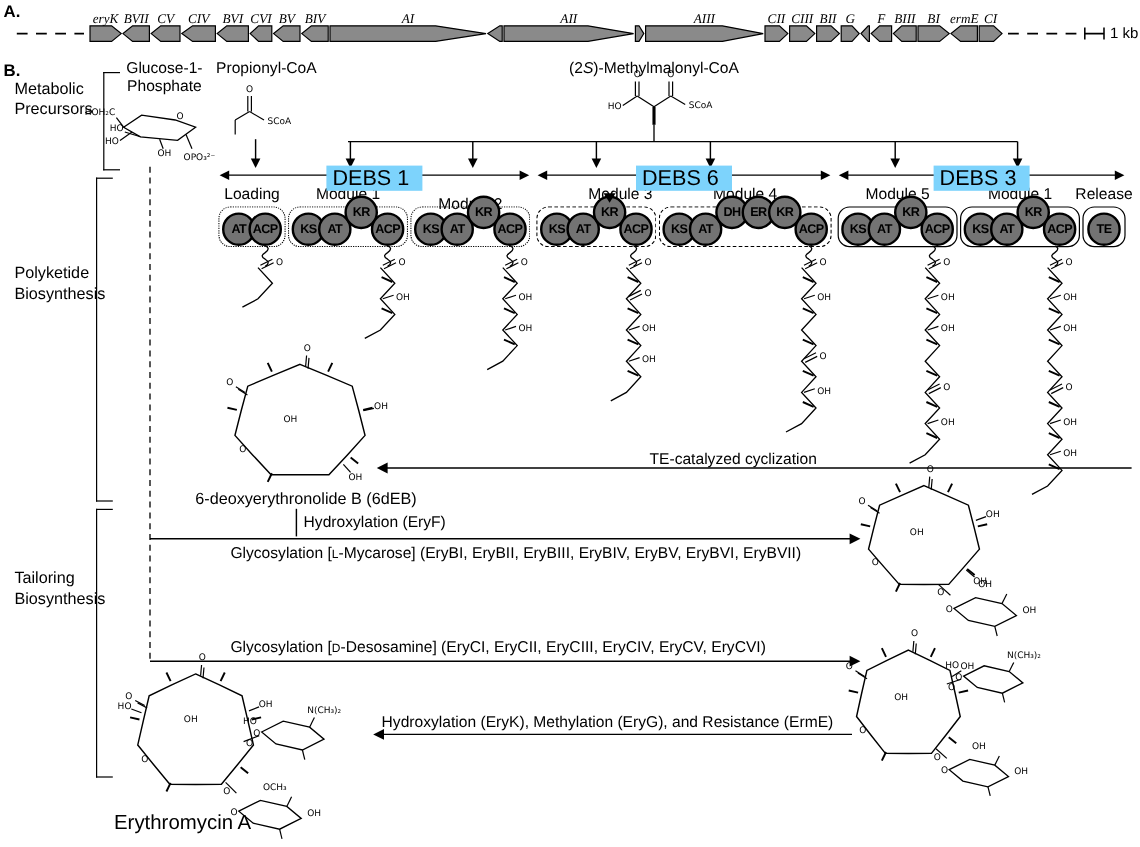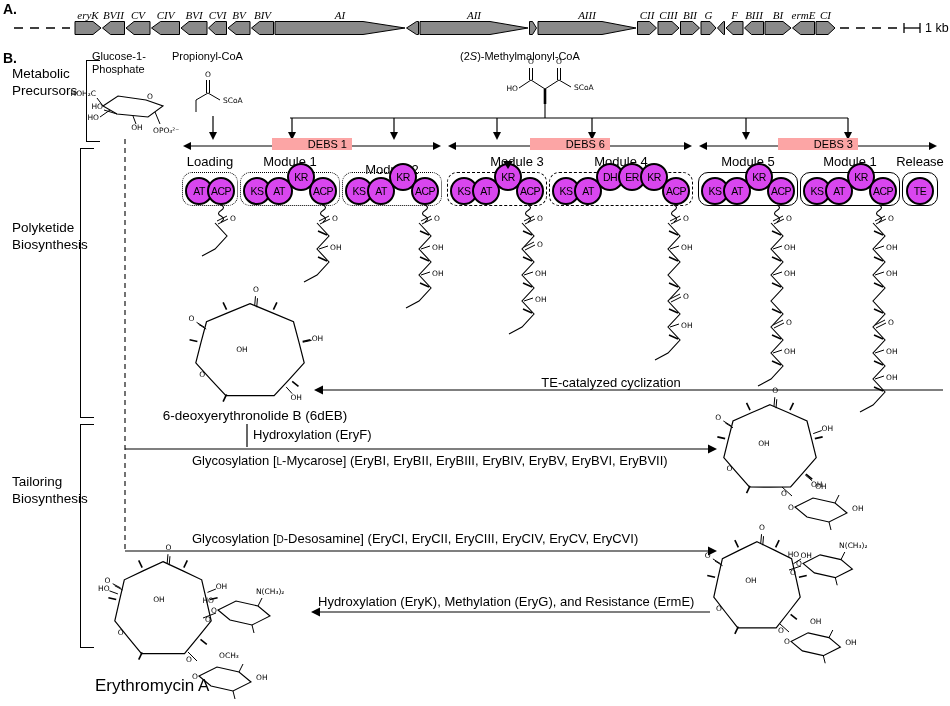--- a/index.html
+++ b/index.html
@@ -2,32 +2,32 @@
 <html><head>
 <meta charset="utf-8">
 <style>
   html,body{margin:0;padding:0;background:#fff}
   body{position:relative;width:950px;height:706px;overflow:hidden;
        font-family:"Liberation Sans",sans-serif;color:#000}
   .abs{position:absolute}
   .panel-label{font-weight:bold;font-size:14px}
   .sec-label{font-size:13.5px;line-height:1.25}
   .bracket{border-left:1.6px solid #000;border-top:1.6px solid #000;border-bottom:1.6px solid #000;width:13px}
-  .struct-title{font-size:11px;line-height:1.15}
+  .struct-title{font-size:13px;text-align:center;line-height:1.15}
   .module-box{position:absolute;height:34px;border-radius:10px;box-sizing:border-box;border:1.4px dotted #000;background:transparent}
   .module-box.dotted{border-style:dotted;border-width:1.2px}
   .module-box.dashed{border-style:dashed;border-width:1.3px}
   .module-box.solid{border-style:solid;border-width:1.6px}
   .domain{position:absolute;width:28px;height:28px;box-sizing:border-box;border:2.6px solid #000;
-          border-radius:50%;background:#d946ef;font-weight:normal;font-size:10.5px;
+          border-radius:50%;background:#737373;font-weight:bold;font-size:10.5px;
           display:flex;align-items:center;justify-content:center;letter-spacing:-.5px}
   .kr-flag{position:absolute;top:-4px;left:50%;transform:translateX(-50%);width:0;height:0;
            border-left:5px solid transparent;border-right:5px solid transparent;border-top:8px solid #000}
   .module-label{position:absolute;font-size:13px;text-align:center;white-space:nowrap}
-  .debs-label{position:absolute;font-size:11px;text-align:right;background:#fca5a5;padding:0 5px;white-space:nowrap}
+  .debs-label{position:absolute;font-size:18px;text-align:left;background:#7dd3fc;padding:0 5px;white-space:nowrap}
   .step-text{position:absolute;font-size:13px;white-space:nowrap}
   .caption{position:absolute;font-size:13.5px;white-space:nowrap}
   .sc{font-size:10px}
   svg{position:absolute;left:0;top:0}
   svg text{font-family:"DejaVu Sans",sans-serif;font-size:7.5px;fill:#000}
   svg text.gene-label{font-family:"Liberation Serif",serif;font-style:italic;font-size:11px}
   svg text.scale-text{font-family:"Liberation Sans",sans-serif;font-size:12.5px}
 </style>
 </head>
 <body>

